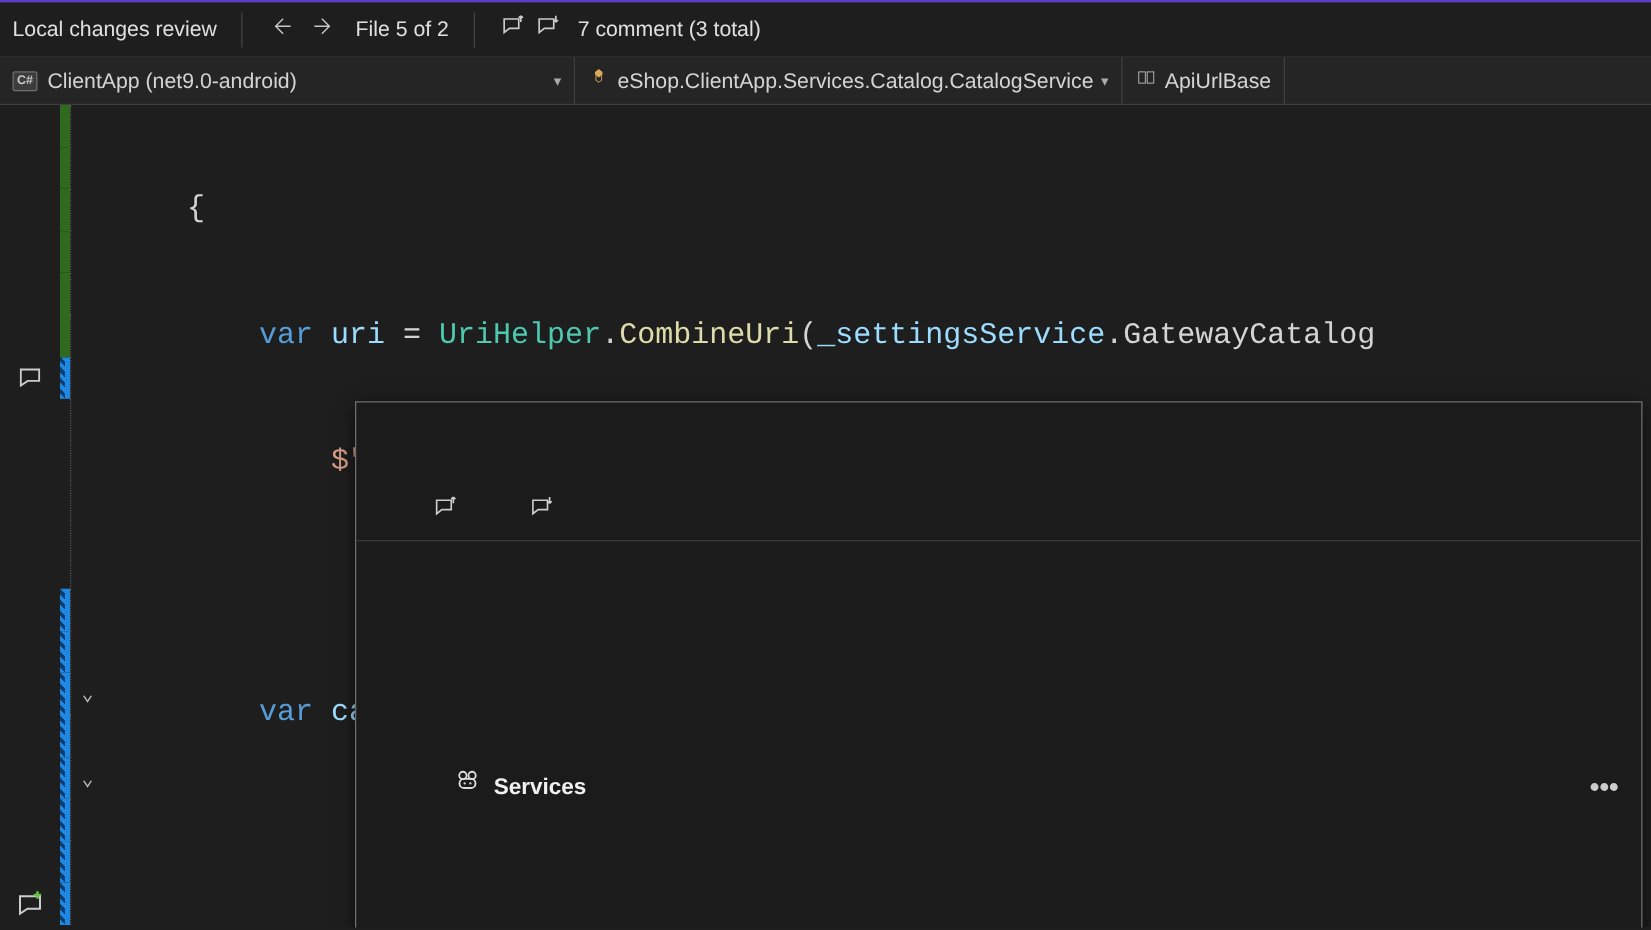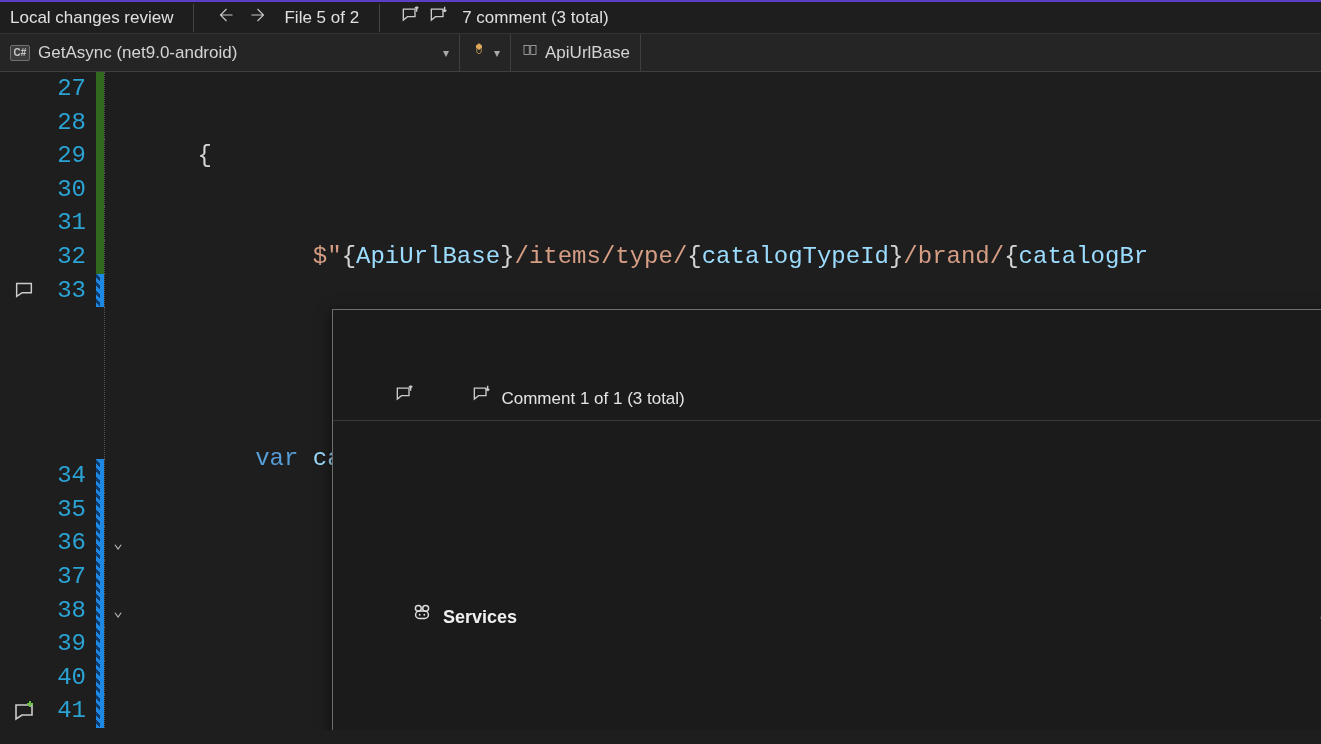--- a/index.html
+++ b/index.html
@@ -8,21 +8,21 @@
     background: #1e1e1e;
     color: #d4d4d4;
     width: 1321px;
     height: 744px;
     overflow: hidden;
     border-top: 2px solid #5c3fc9;
   }
   .top-bar {
     display: flex;
     align-items: center;
-    height: 32px;
+    height: 44px;
     background: #1e1e1e;
     border-bottom: 1px solid #333;
     padding: 0 10px;
     font-size: 17px;
     color: #e0e0e0;
     gap: 14px;
   }
   .top-bar .sep { width: 1px; height: 28px; background: #444; margin: 0 6px; }
   .nav-arrows { display: flex; align-items: center; gap: 12px; }
   .arrow-icon { fill: #c8c8c8; }
@@ -183,31 +183,32 @@
         </svg>
     </span>
   </div>
   <span>7 comment (3 total)</span>
 </div>
 
 <div class="breadcrumb-bar">
   <div class="breadcrumb-item first">
     <span style="display:flex;align-items:center;gap:8px;">
       <span class="cs-badge">C#</span>
-      <span>GetAsync (net9.0-android)</span>
+      <span>ClientApp (net9.0-android)</span>
     </span>
     <span class="dropdown-caret">▾</span>
   </div>
   <div class="breadcrumb-item">
     <span class="ns-icon">
       <svg viewBox="0 0 24 24">
           <path fill="#dca85a" d="M12 3l4 3v3l-4 3-4-3V6z"></path>
           <path fill="none" stroke="#dca85a" d="M9 10v5l3 2 3-2v-5"></path>
         </svg>
     </span>
+    <span>eShop.ClientApp.Services.Catalog.CatalogService</span>
     <span class="dropdown-caret">▾</span>
   </div>
   <div class="breadcrumb-item">
     <span class="ns-icon">
       <svg viewBox="0 0 24 24">
           <rect x="4" y="6" width="7" height="12" fill="none" stroke="#bbb"></rect>
           <rect x="13" y="6" width="7" height="12" fill="none" stroke="#bbb"></rect>
         </svg>
     </span>
     <span>ApiUrlBase</span>
@@ -237,38 +238,20 @@
     <div class="gutter-icon-slot"></div>
     <div class="gutter-icon-slot"></div>
     <div class="gutter-icon-slot">
       <svg width="24" height="24" viewBox="0 0 24 24">
           <path fill="none" stroke="#ccc" stroke-width="1.6" d="M4 6h16v10H10l-6 4V6z"></path>
           <path stroke="#6cc04a" stroke-width="2" d="M18 2v6M15 5h6"></path>
         </svg>
     </div>
   </div>
 
-  <div class="line-numbers">
-    <div class="linenum">27</div>
-    <div class="linenum">28</div>
-    <div class="linenum">29</div>
-    <div class="linenum">30</div>
-    <div class="linenum">31</div>
-    <div class="linenum">32</div>
-    <div class="linenum">33</div>
-    <div class="linenum-spacer"></div>
-    <div class="linenum">34</div>
-    <div class="linenum">35</div>
-    <div class="linenum">36</div>
-    <div class="linenum">37</div>
-    <div class="linenum">38</div>
-    <div class="linenum">39</div>
-    <div class="linenum">40</div>
-    <div class="linenum">41</div>
-  </div>
 
   <div class="change-bar">
     <div class="change-green"></div>
     <div class="change-green"></div>
     <div class="change-green"></div>
     <div class="change-green"></div>
     <div class="change-green"></div>
     <div class="change-green"></div>
     <div class="change-blue">
         <div class="change-blue-half change-blue-stripe"></div>
@@ -357,20 +340,21 @@
     <div class="fold-slot">
         <div class="indent-guide"></div>
       </div>
     <div class="fold-slot">
         <div class="indent-guide"></div>
       </div>
   </div>
 
   <div class="code-area">
     <div class="code-line">    <span class="op">{</span></div>
+    <div class="code-line">        <span class="kw">var</span> <span class="var">uri</span> <span class="op">=</span> <span class="typ">UriHelper</span><span class="op">.</span><span class="fn">CombineUri</span><span class="op">(</span><span class="var">_settingsService</span><span class="op">.</span><span class="mem">GatewayCatalog</span></div>
     <div class="code-line">            <span class="str">$"</span><span class="op">{</span><span class="interp">ApiUrlBase</span><span class="op">}</span><span class="str">/items/type/</span><span class="op">{</span><span class="interp">catalogTypeId</span><span class="op">}</span><span class="str">/brand/</span><span class="op">{</span><span class="interp">catalogBr</span></div>
     <div class="code-line"></div>
     <div class="code-line">        <span class="kw">var</span> <span class="var">catalog</span> <span class="op">=</span> <span class="kw">await</span> <span class="var">_requestProvider</span><span class="op">.</span><span class="fn">GetAsync</span><span class="op">&lt;</span><span class="typ">CatalogRoot</span><span class="op">&gt;(</span><span class="var">uri</span></div>
     <div class="code-line"></div>
     
     
     
     
     
     
@@ -387,21 +371,20 @@
               <path fill="none" stroke="#ccc" stroke-width="1.6" d="M4 5h14v9H9l-5 4V5z"></path>
               <path stroke="#ccc" stroke-width="1.6" d="M20 2v6m0-6l-2 2m2-2l2 2" fill="none"></path>
             </svg>
         </span>
         <span>
           <svg class="comment-svg" viewBox="0 0 24 24">
               <path fill="none" stroke="#ccc" stroke-width="1.6" d="M4 5h14v9H9l-5 4V5z"></path>
               <path stroke="#ccc" stroke-width="1.6" d="M20 8V2m0 6l-2-2m2 2l2-2" fill="none"></path>
             </svg>
         </span>
-        <span>Comment 1 of 1 (3 total)</span>
         <span class="collapse">
           
         </span>
       </div>
       <div class="popup-body">
         <div class="popup-author">
           <span>
             <svg class="copilot-svg" viewBox="0 0 24 24">
                 <circle cx="8" cy="8" r="3.2" fill="none" stroke="#ddd" stroke-width="1.6"></circle>
                 <circle cx="16" cy="8" r="3.2" fill="none" stroke="#ddd" stroke-width="1.6"></circle>

